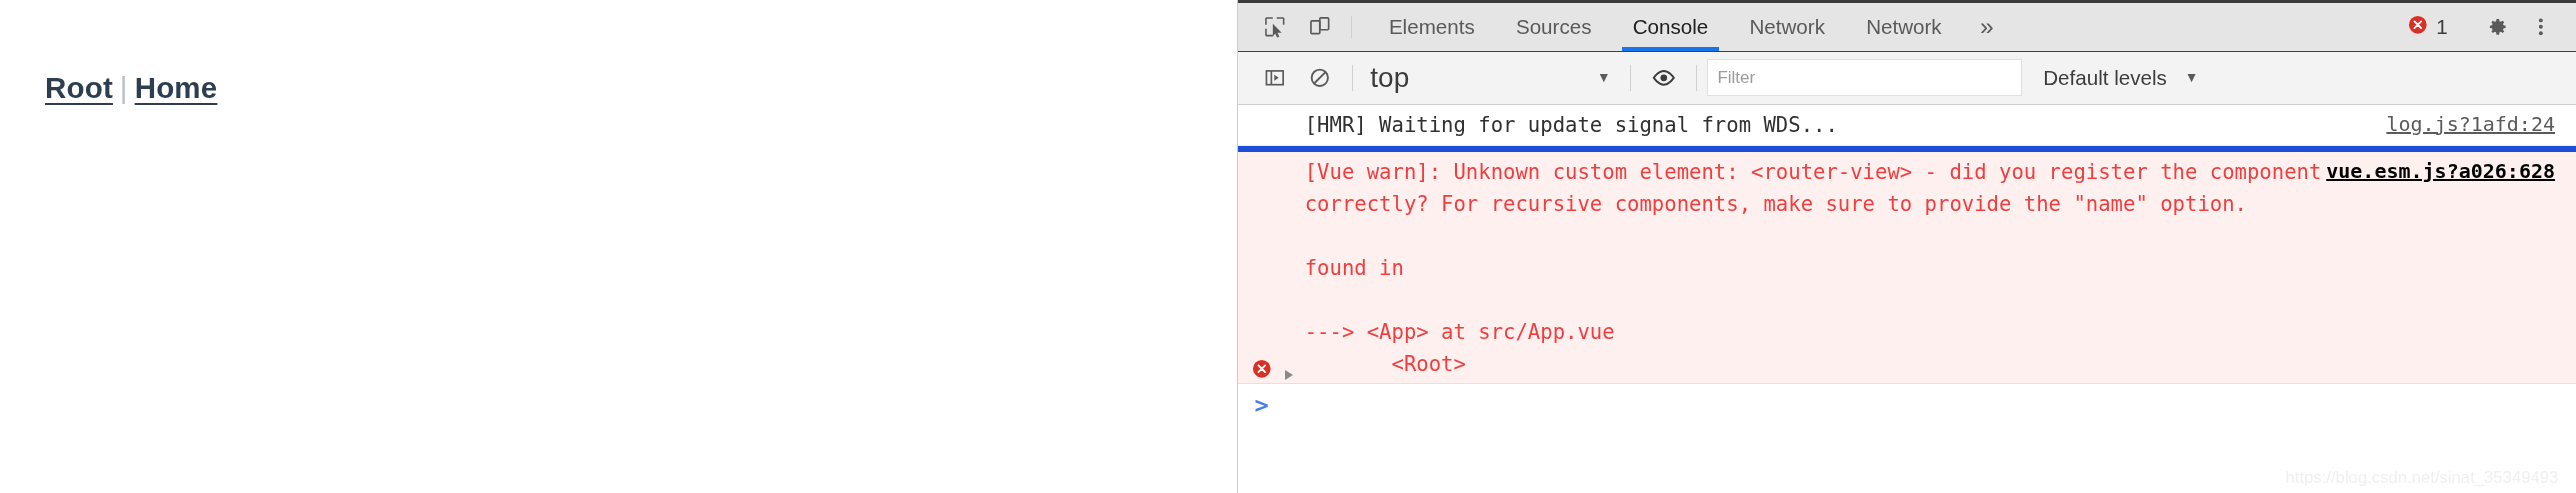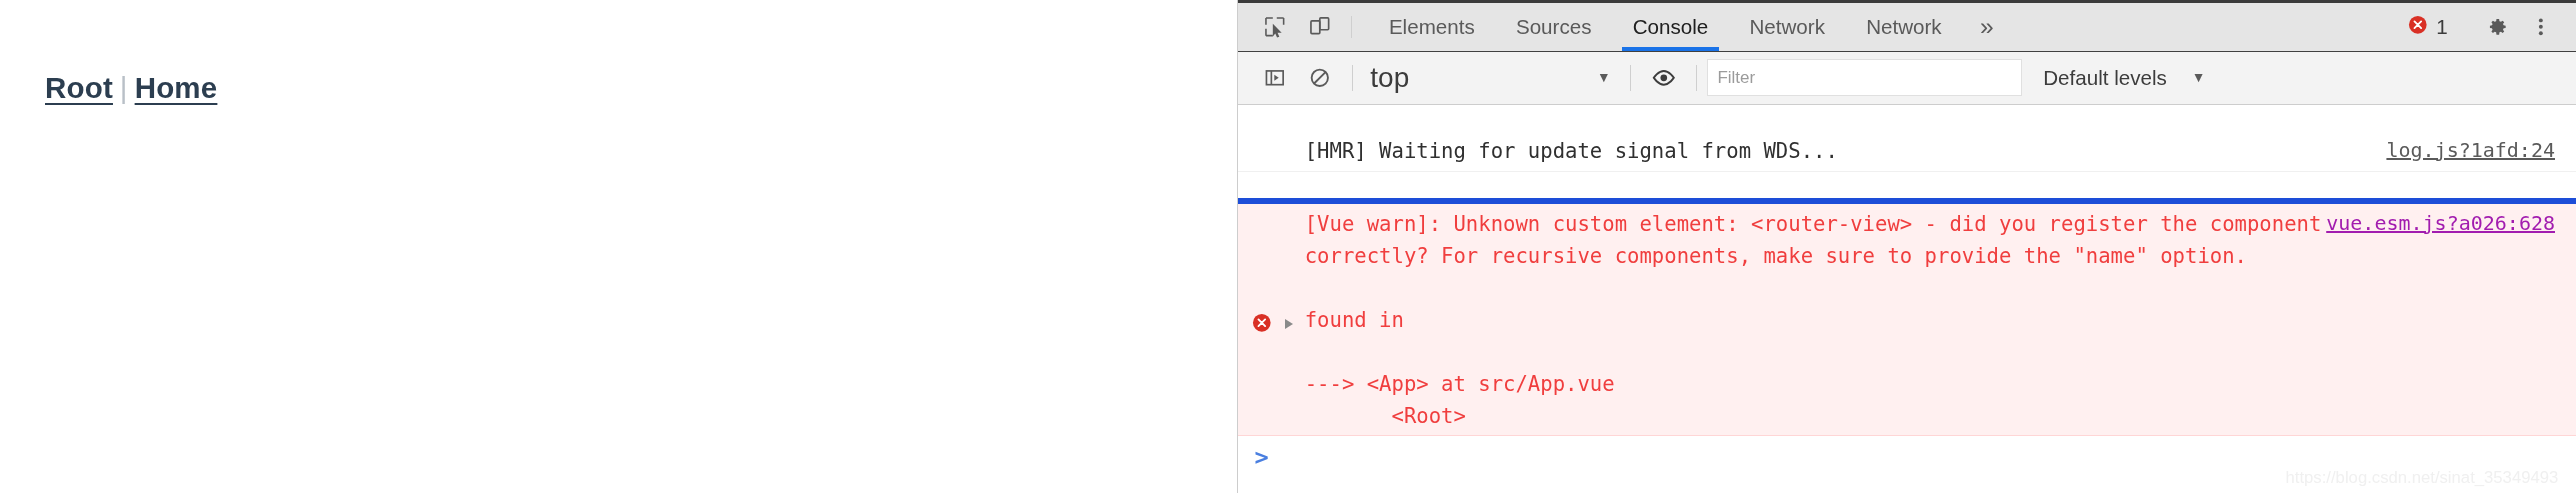--- a/index.html
+++ b/index.html
@@ -194,46 +194,45 @@
     color: #3c3c3c;
     padding: 0 9.8px;
     font-family: "Liberation Sans", sans-serif;
     outline: none;
   }
   .filter-input::placeholder { color: #9b9b9b; }
 
   .levels-select {
     display: flex;
     align-items: center;
-    gap: 25px;
+    gap: 18px;
     height: 39px;
     padding: 0 11.8px;
     margin-left: 9.8px;
     cursor: pointer;
     white-space: nowrap;
   }
   .levels-label { font-size: 20.6px; color: #3c3c3c; }
   .levels-caret { font-size: 13.8px; color: #5a5a5a; }
 
   
   .dt-messages {
     flex: 1 1 auto;
     overflow: hidden;
     background: #ffffff;
     font-family: "DejaVu Sans Mono", "Liberation Mono", monospace;
   }
 
   .msg {
     position: relative;
     display: flex;
-    align-items: center;
+    align-items: flex-end;
     border-bottom: 1px solid #f0f0f0;
     padding: 3.9px 0 3.9px 0;
     min-height: 29.5px;
-    margin-top: 26px;
   }
   .msg-log { background: #ffffff; }
   .msg-error {
     background: #fff0f0;
     border-top: 6px solid #1d4ed8;
     border-bottom: 1px solid #ffd6d6;
   }
 
   .msg-gutter {
     flex: 0 0 47px;
@@ -268,21 +267,21 @@
     position: absolute;
     right: 21px;
     top: 6.9px;
     font-size: 20px;
     color: #5a5a5a;
     text-decoration: underline;
     white-space: nowrap;
     cursor: pointer;
     font-family: "DejaVu Sans Mono", "Liberation Mono", monospace;
   }
-  .msg-error .msg-src { color: #a21caf; }
+  .msg-error .msg-src { color: #000000; font-weight: bold; }
 
   
   .dt-prompt {
     display: flex;
     align-items: flex-start;
     padding: 9.8px 0 0 0;
     background: #ffffff;
     min-height: 43px;
   }
   .prompt-chevron {

